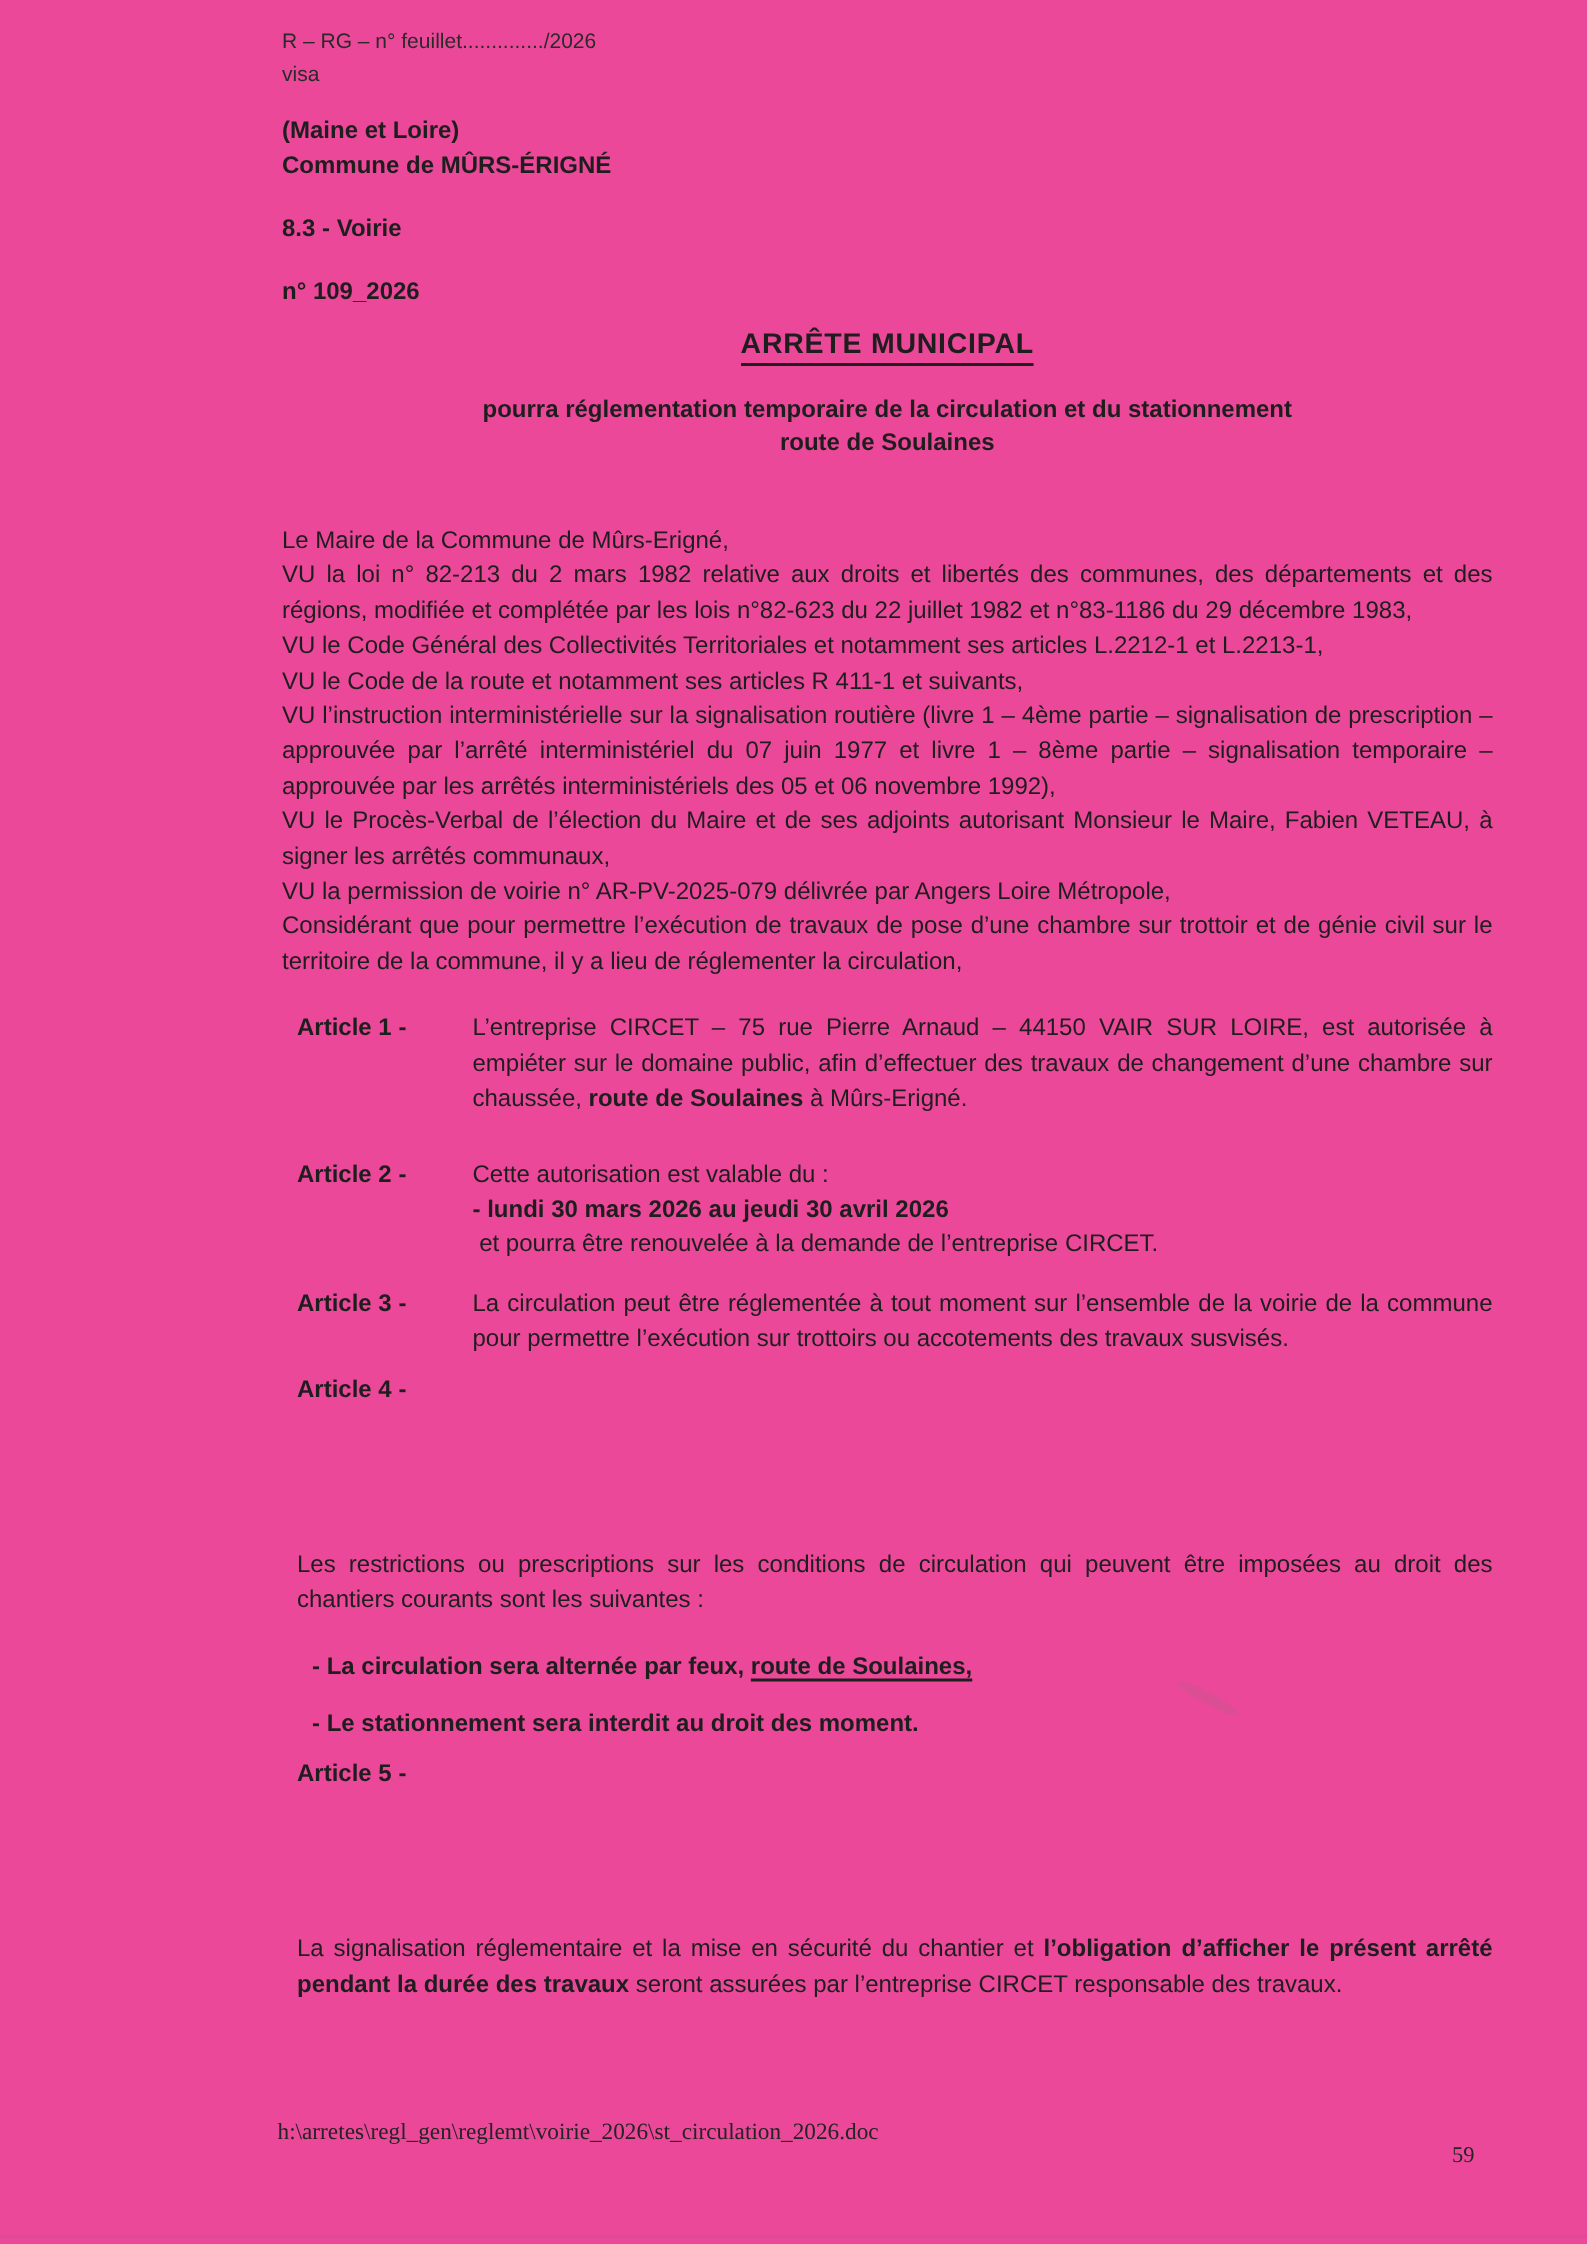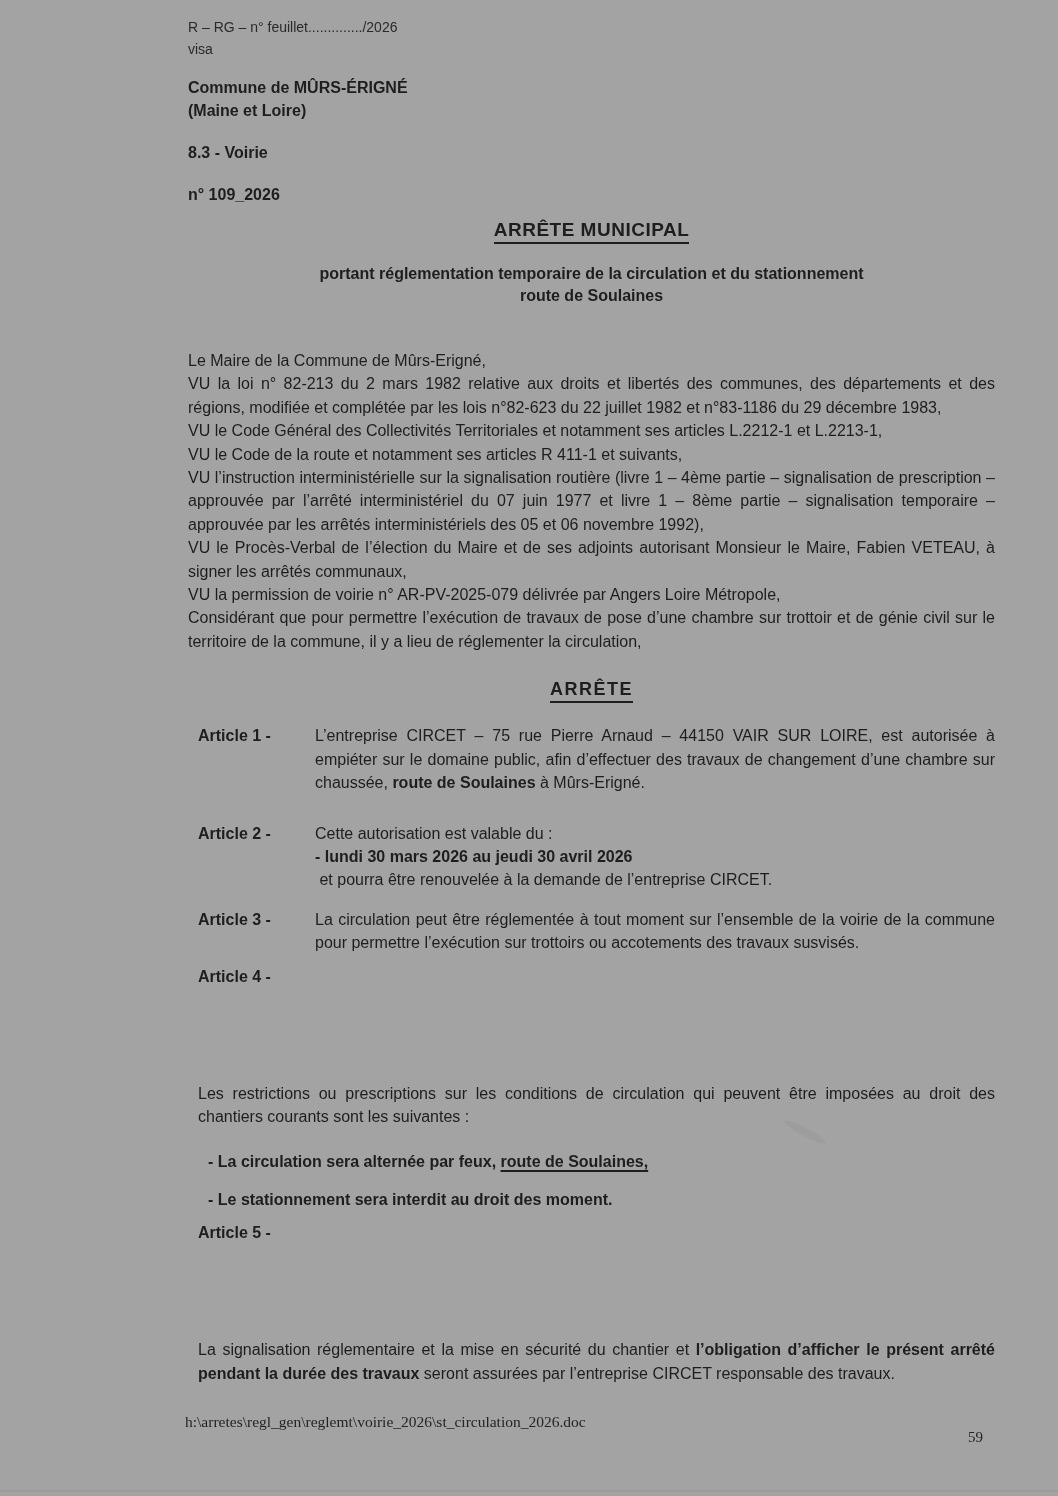--- a/index.html
+++ b/index.html
@@ -4,21 +4,21 @@
 <style>
   html, body {
     margin: 0;
     padding: 0;
     background: #ffffff;
   }
   .page {
     position: relative;
     width: 1058px;
     height: 1496px;
-    background: #a3a3a3;
+    background: #ec4899;
     font-family: "Liberation Sans", sans-serif;
     color: #1e1e1e;
     overflow: hidden;
   }
   .content {
     position: absolute;
     left: 188px;
     top: 16px;
     width: 807px;
   }
@@ -115,48 +115,45 @@
 </head>
 <body>
 
 <div class="page">
   <div class="content">
 
     <div class="rg-line">R – RG – n° feuillet............../2026</div>
     <div class="visa">visa</div>
 
     <div class="commune-block">
+      <div>(Maine et Loire)</div>
       <div>Commune de MÛRS-ÉRIGNÉ</div>
-      <div>(Maine et Loire)</div>
     </div>
 
     <div class="section-ref">8.3 - Voirie</div>
     <div class="decree-number">n° 109_2026</div>
 
     <div class="title-wrap">
       <span class="doc-title">ARRÊTE MUNICIPAL</span>
     </div>
 
-    <div class="subtitle">portant réglementation temporaire de la circulation et du stationnement</div>
+    <div class="subtitle">pourra réglementation temporaire de la circulation et du stationnement</div>
     <div class="subtitle subtitle-2">route de Soulaines</div>
 
     <div class="preamble">
       <p class="par">Le Maire de la Commune de Mûrs-Erigné,</p>
       <p class="par">VU la loi n° 82-213 du 2 mars 1982 relative aux droits et libertés des communes, des départements et des régions, modifiée et complétée par les lois n°82-623 du 22 juillet 1982 et n°83-1186 du 29 décembre 1983,</p>
       <p class="par">VU le Code Général des Collectivités Territoriales et notamment ses articles L.2212-1 et L.2213-1,</p>
       <p class="par">VU le Code de la route et notamment ses articles R 411-1 et suivants,</p>
       <p class="par">VU l’instruction interministérielle sur la signalisation routière (livre 1 – 4ème partie – signalisation de prescription – approuvée par l’arrêté interministériel du 07 juin 1977 et livre 1 – 8ème partie – signalisation temporaire – approuvée par les arrêtés interministériels des 05 et 06 novembre 1992),</p>
       <p class="par">VU le Procès-Verbal de l’élection du Maire et de ses adjoints autorisant Monsieur le Maire, Fabien VETEAU, à signer les arrêtés communaux,</p>
       <p class="par">VU la permission de voirie n° AR-PV-2025-079 délivrée par Angers Loire Métropole,</p>
       <p class="par">Considérant que pour permettre l’exécution de travaux de pose d’une chambre sur trottoir et de génie civil sur le territoire de la commune, il y a lieu de réglementer la circulation,</p>
     </div>
 
-    <div class="arrete-wrap">
-      <span class="arrete-heading">ARRÊTE</span>
-    </div>
 
     <div class="articles">
 
       <div class="article">
         <div class="article-label">Article 1 -</div>
         <div class="article-body"><span>L’entreprise CIRCET – 75 rue Pierre Arnaud – 44150 VAIR SUR LOIRE, est autorisée à empiéter sur le domaine public, afin d’effectuer des travaux de changement d’une chambre sur chaussée, </span><span class="b">route de Soulaines</span><span> à Mûrs-Erigné.</span></div>
       </div>
 
       <div class="article m-lg">
         <div class="article-label">Article 2 -</div>

